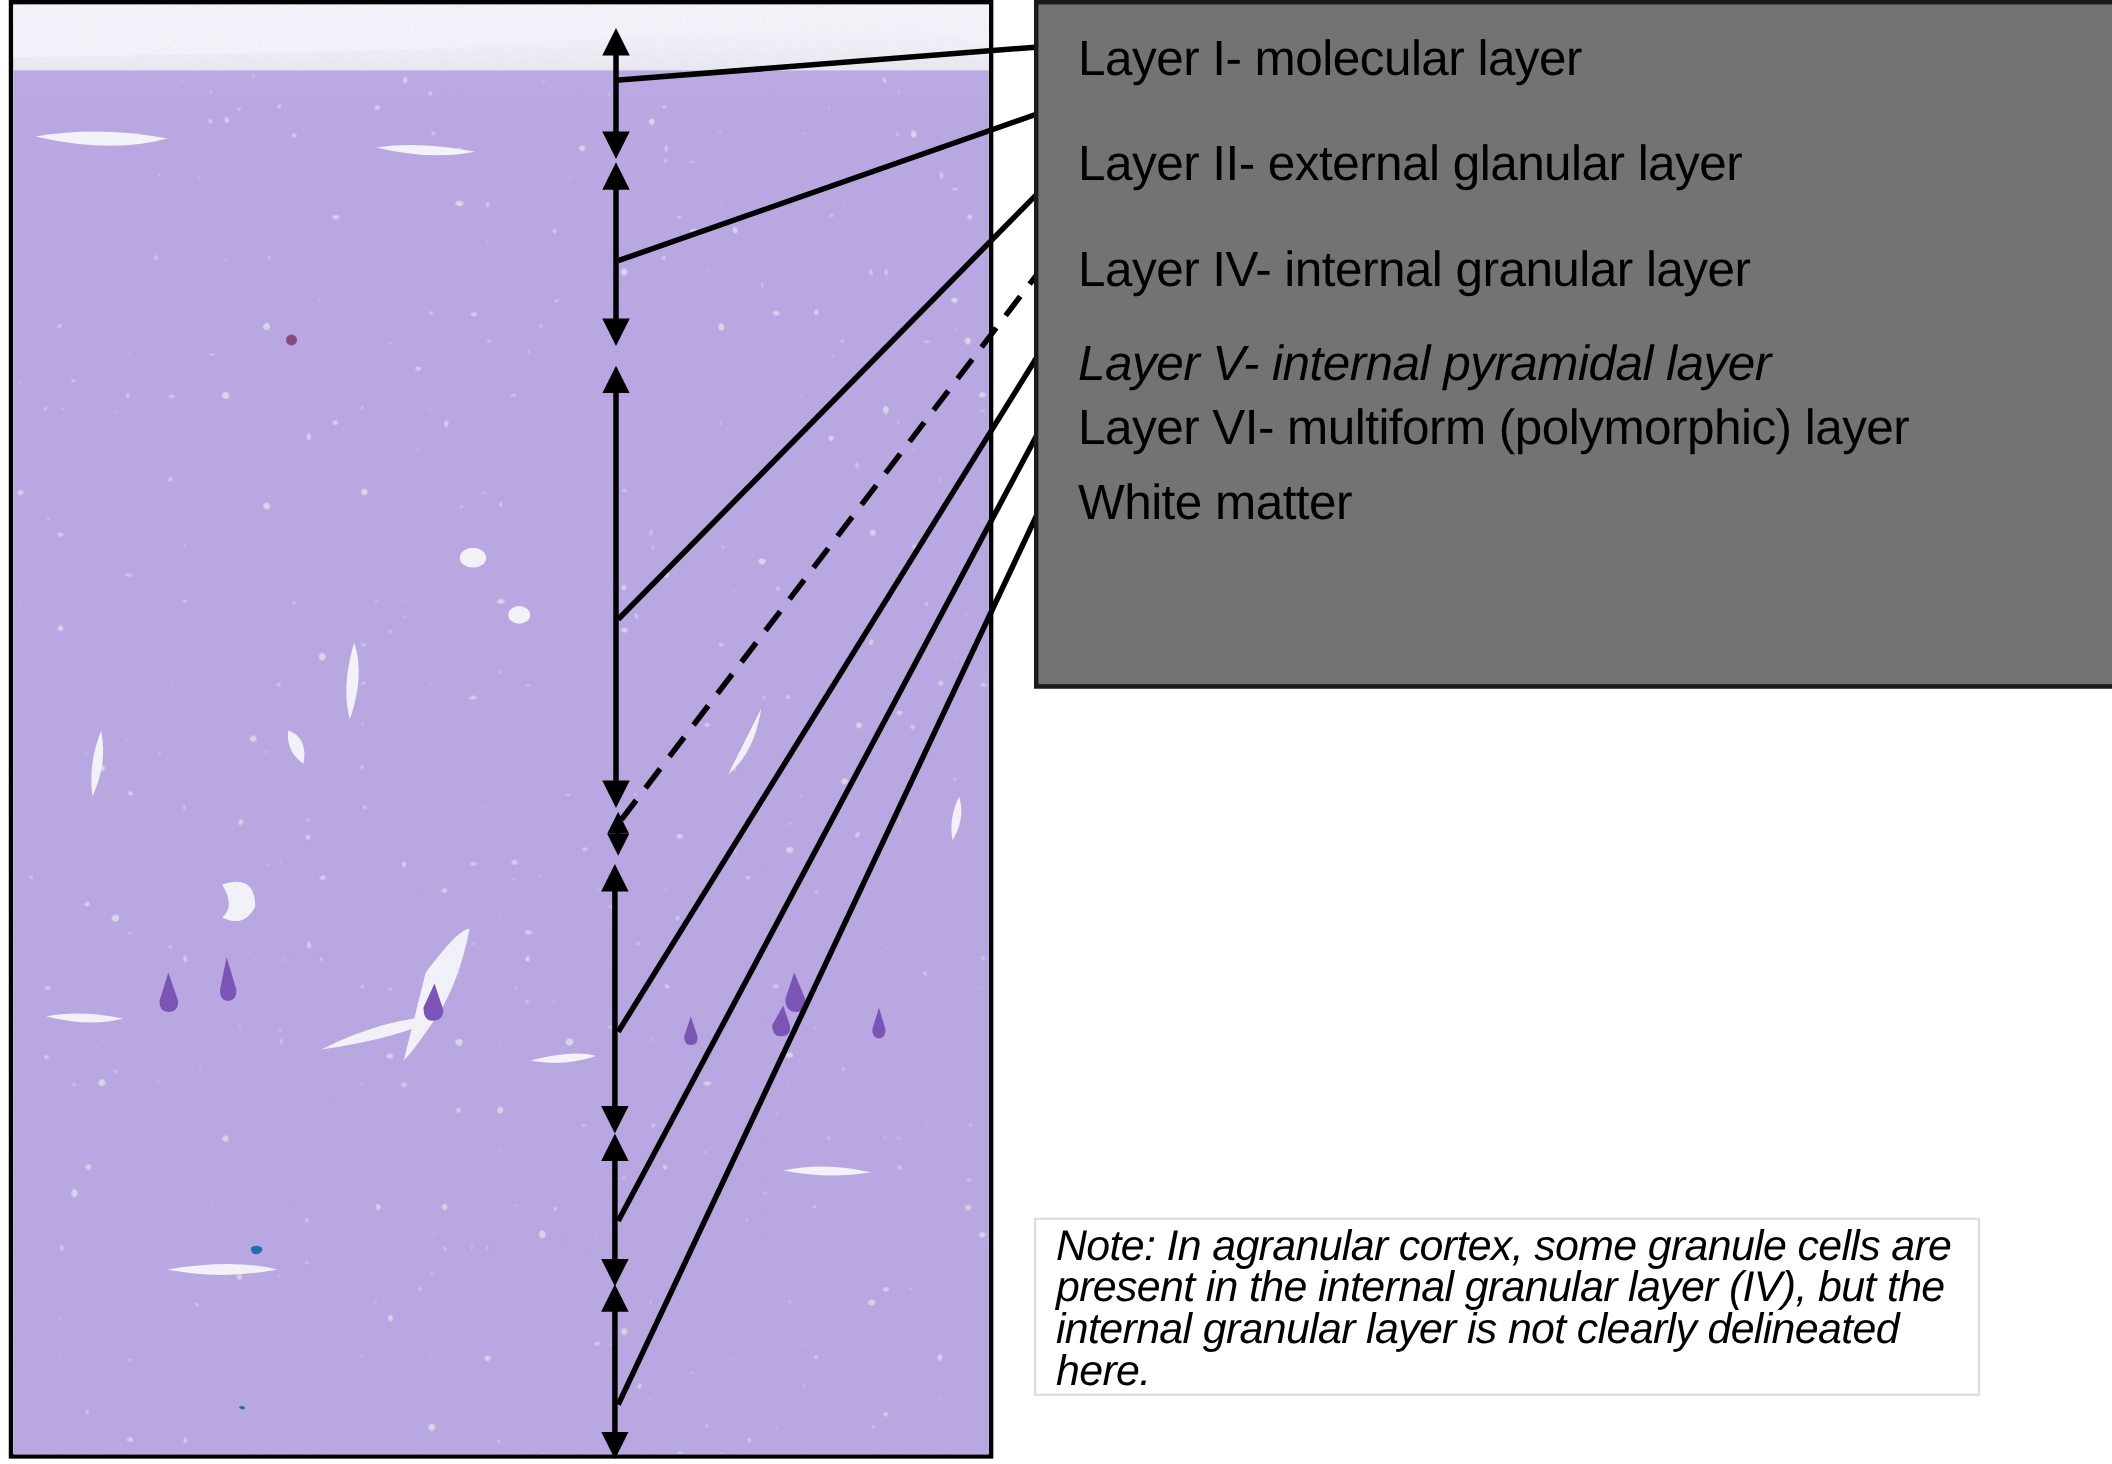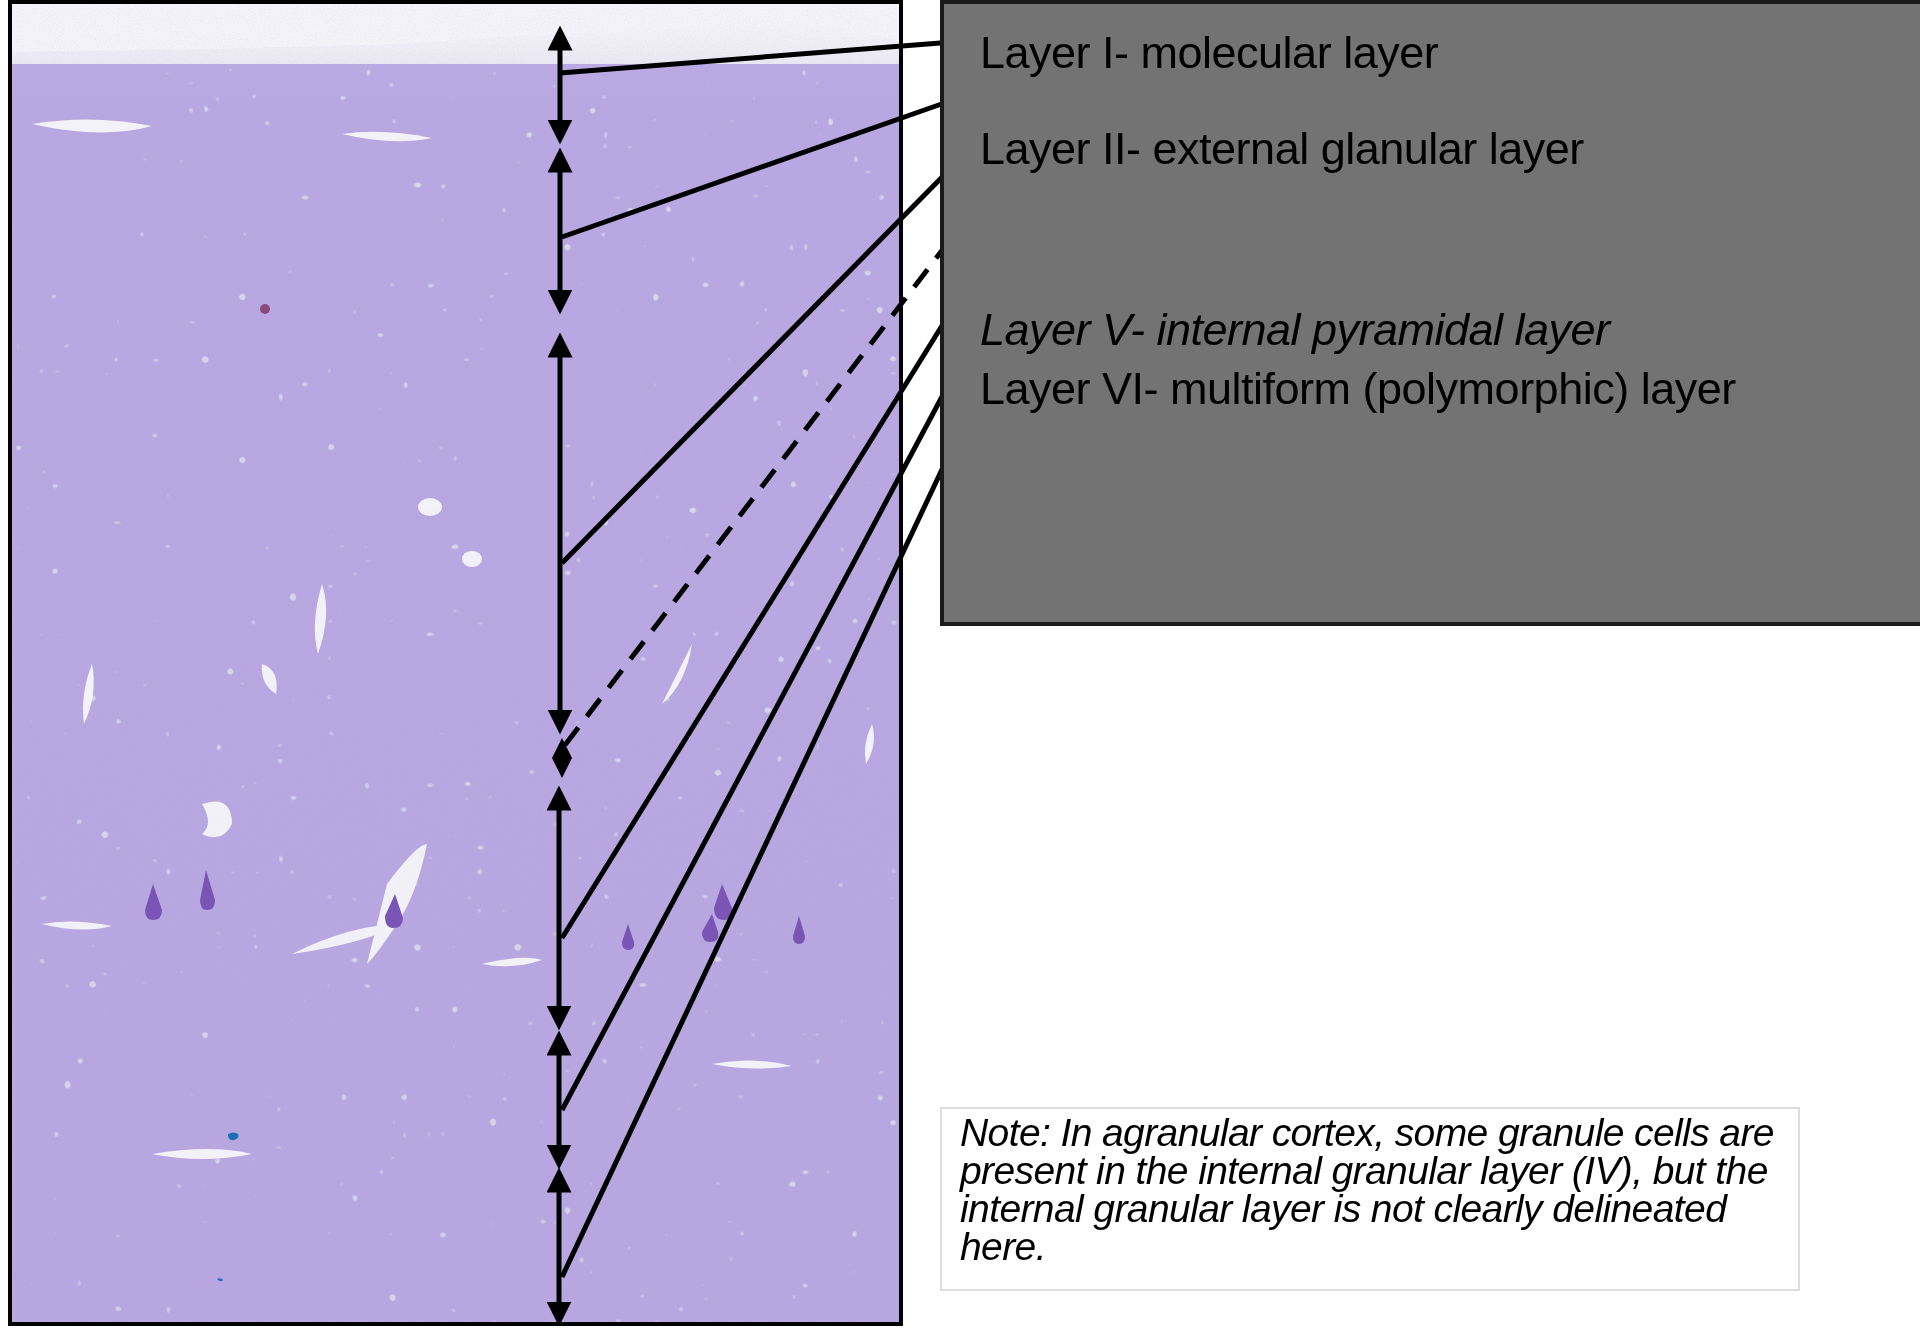--- a/index.html
+++ b/index.html
@@ -7,21 +7,21 @@
          font-family: "Liberation Sans", "DejaVu Sans", sans-serif; }
   .frame { position: absolute; left: 8px; top: 0px; width: 895px; height: 1326px;
            border: 4px solid #000; box-sizing: border-box; overflow: hidden;
            background: #d9d8e8; }
   .tissue { position: absolute; inset: 0; }
   .overlay { position: absolute; left: 0; top: 0; width: 1920px; height: 1331px; pointer-events: none; }
   .legend-box { position: absolute; left: 940px; top: 0px; width: 1127px; height: 626px;
                 border: 4px solid #1a1a1a; box-sizing: border-box; background: #737373; }
   .legend-item { position: absolute; left: 36px; font-size: 45px; color: #000; white-space: nowrap;
                  letter-spacing: -0.5px; line-height: 1; }
-  .note-box { position: absolute; left: 940px; top: 1107px; width: 860px; height: 184px;
+  .note-box { position: absolute; left: 940px; top: 1107px; width: 860px; height: 162px;
               border: 2px solid #dddddd; box-sizing: border-box; background: #fff;
               padding: 5px 14px 0 18px; }
   .note-text { font-family: "Liberation Sans", "DejaVu Sans", sans-serif; font-style: italic;
                font-size: 39px; line-height: 38px; color: #000; letter-spacing: -0.6px; }
 </style>
 </head>
 <body>
 
 <div class="frame">
   <svg class="tissue" width="895" height="1326" viewBox="0 0 895 1326" xmlns="http://www.w3.org/2000/svg">
@@ -106,19 +106,21 @@
     <line x1="565" y1="745" x2="953" y2="236" stroke-dasharray="22 14"></line>
     <line x1="562" y1="938" x2="953" y2="308"></line>
     <line x1="562" y1="1110" x2="953" y2="376"></line>
     <line x1="562" y1="1277" x2="953" y2="446"></line>
   </g>
 </svg>
 
 <div class="legend-box">
   <div class="legend-item" style="top:26px;">Layer I- molecular layer</div>
   <div class="legend-item" style="top:82px;margin-top:40px;">Layer II- external glanular layer</div>
+  <div class="legend-item" style="top:218px;">Layer IV- internal granular layer</div>
   <div class="legend-item" style="top:303px;font-style:italic;">Layer V- internal pyramidal layer</div>
   <div class="legend-item" style="top:362px;">Layer VI- multiform (polymorphic) layer</div>
+  <div class="legend-item" style="top:430px;">White matter</div>
 </div>
 
 <div class="note-box">
   <div class="note-text">Note: In agranular cortex, some granule cells are present in the internal granular layer (IV), but the internal granular layer is not clearly delineated here.</div>
 </div>
 
 </body></html>

